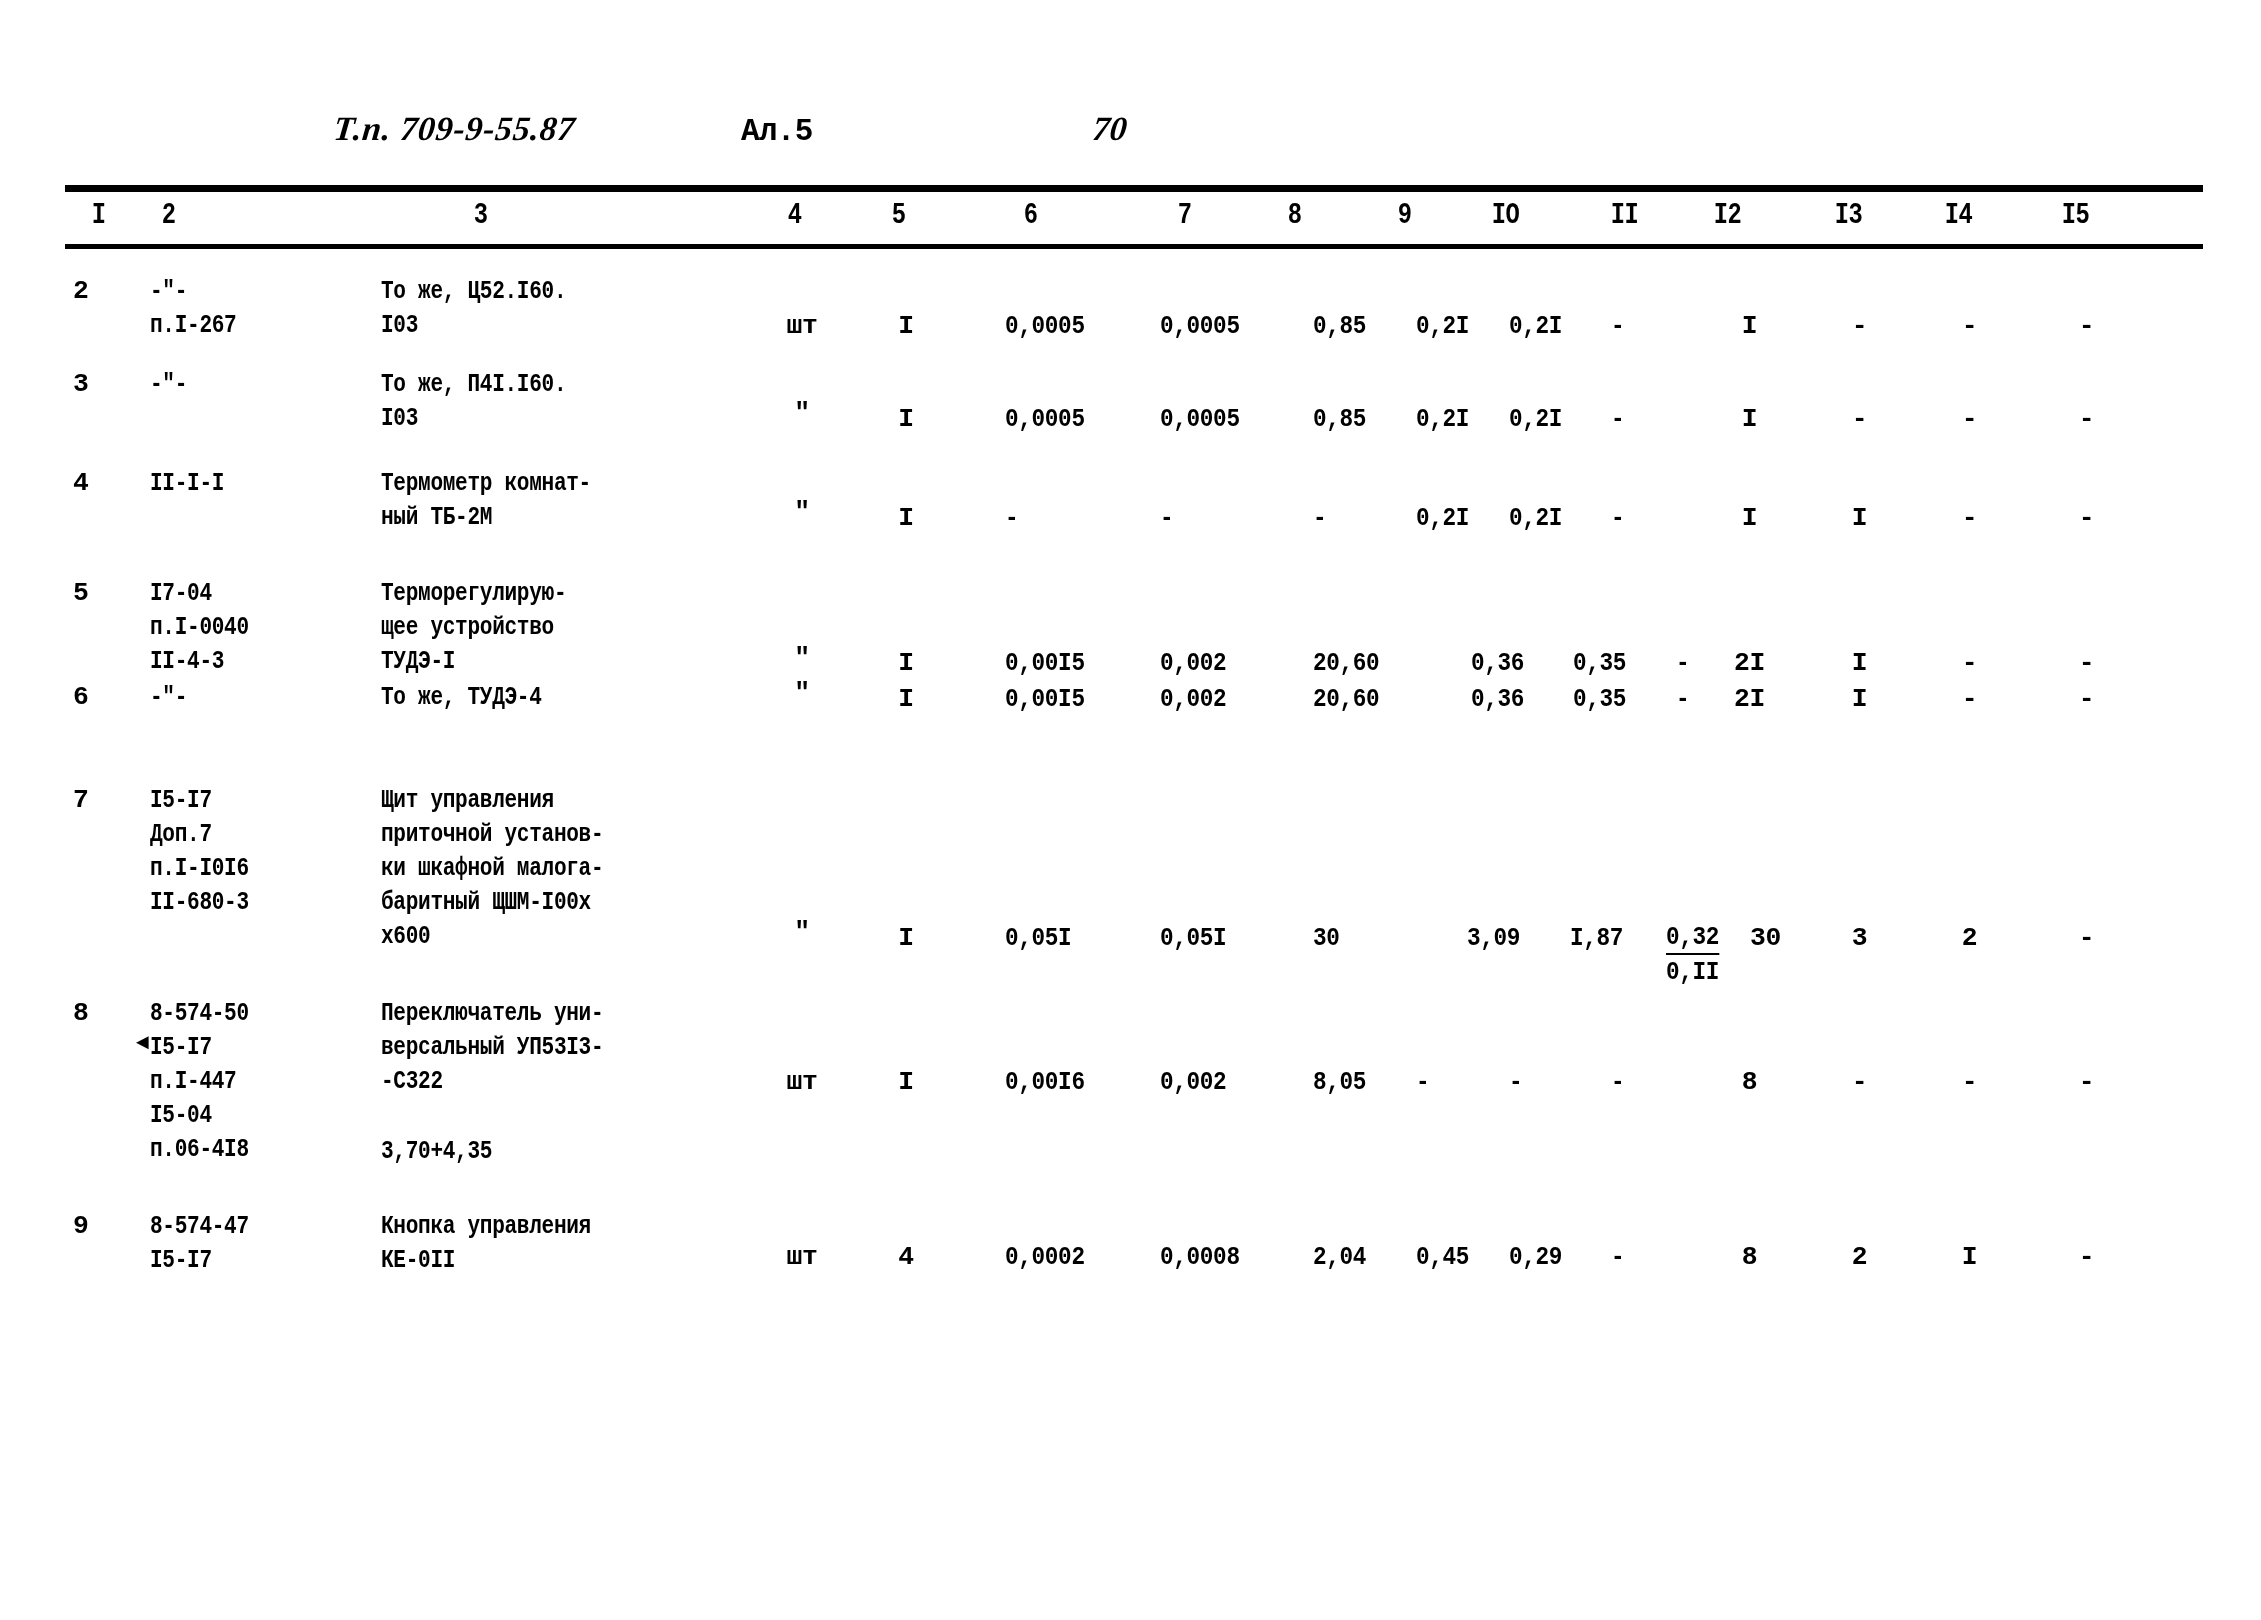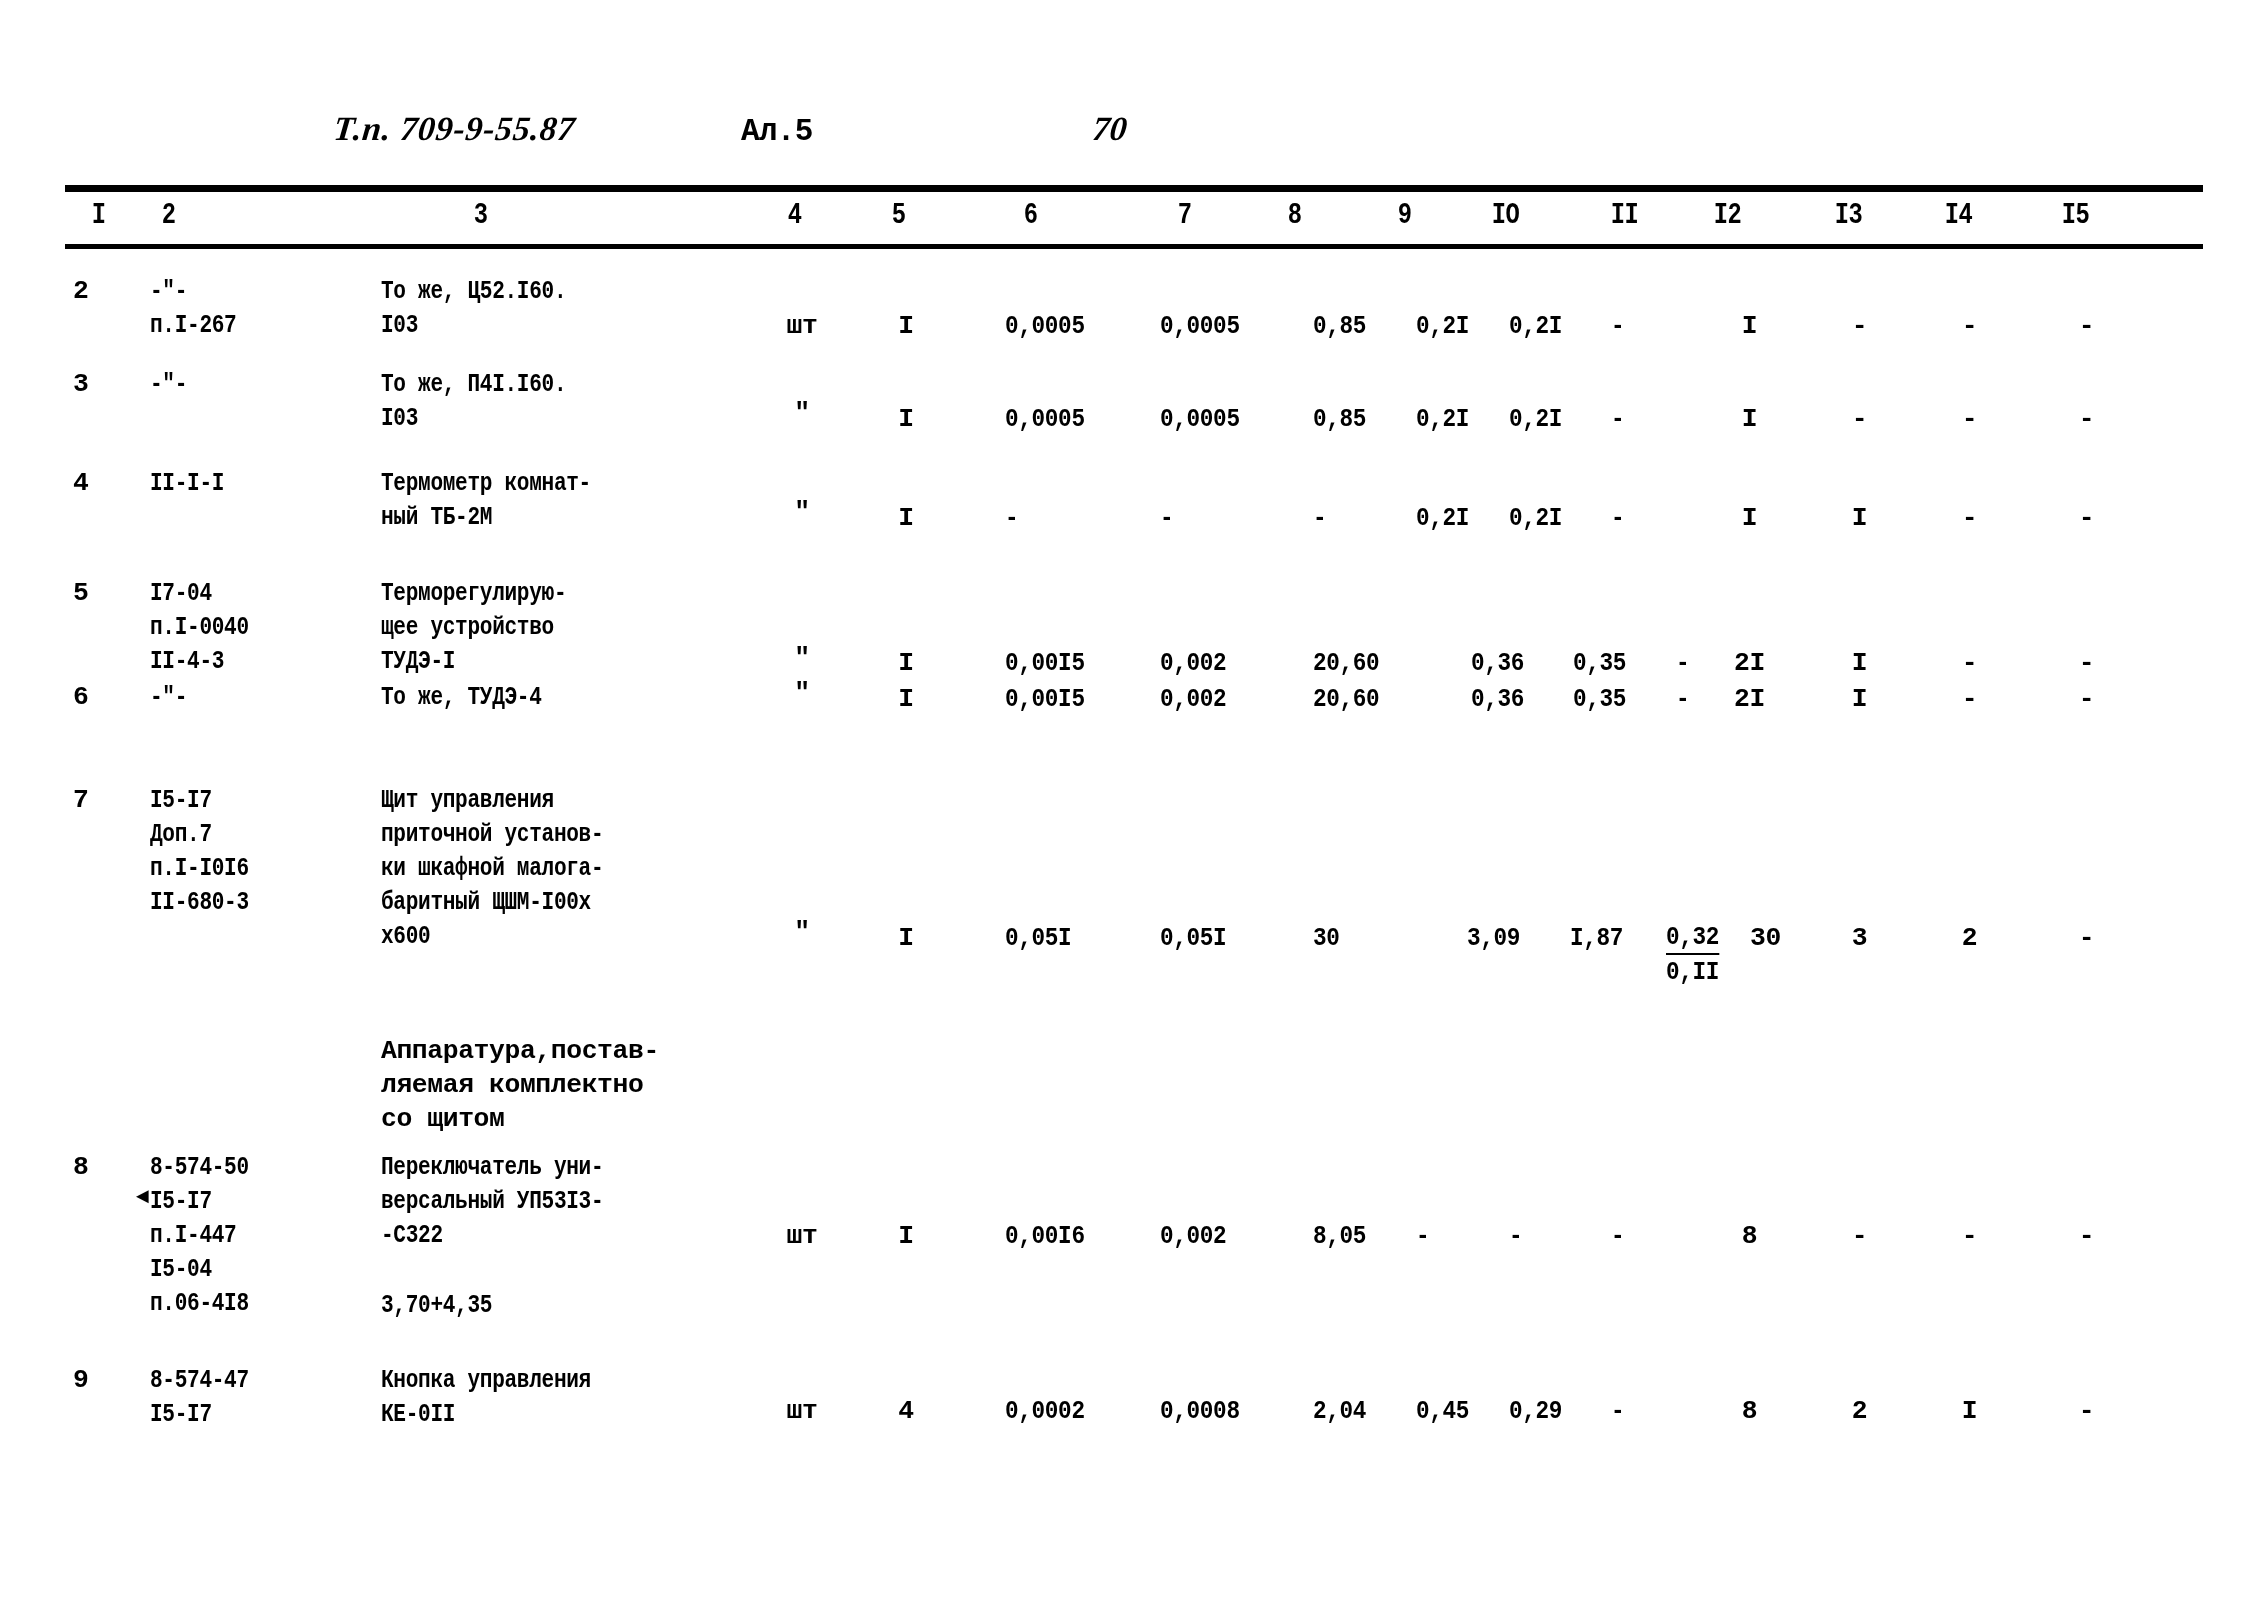--- a/index.html
+++ b/index.html
@@ -322,25 +322,20 @@
       <div class="cell c8 num" style="top:138px">30</div>
       <div class="cell c10 num" style="top:138px;left:1467px">3,09</div>
       <div class="cell c11 num" style="top:138px;left:1570px">I,87</div>
       <div class="cell num" style="top:138px;left:1666px;width:110px"><span class="frac"><span class="numr">0,32</span><span class="denr">0,II</span></span></div>
       <div class="cell c12" style="top:138px;left:1725px">30</div>
       <div class="cell c13" style="top:138px">3</div>
       <div class="cell c14" style="top:138px">2</div>
       <div class="cell c15" style="top:138px">-</div>
     </div>
 
-    <div class="row" style="height:154px">
-      <div class="note-block" style="top:38px">Аппаратура,постав-
-ляемая комплектно
-со щитом</div>
-    </div>
 
     <div class="row" style="height:213px">
       <div class="cell c1" style="top:0px">8</div>
       <div class="arrow-mark" style="top:35px">◄</div>
       <div class="cell c2 narrow" style="top:0px">8-574-50
 I5-I7
 п.I-447
 I5-04
 п.06-4I8</div>
       <div class="cell c3 narrow" style="top:0px">Переключатель уни-

